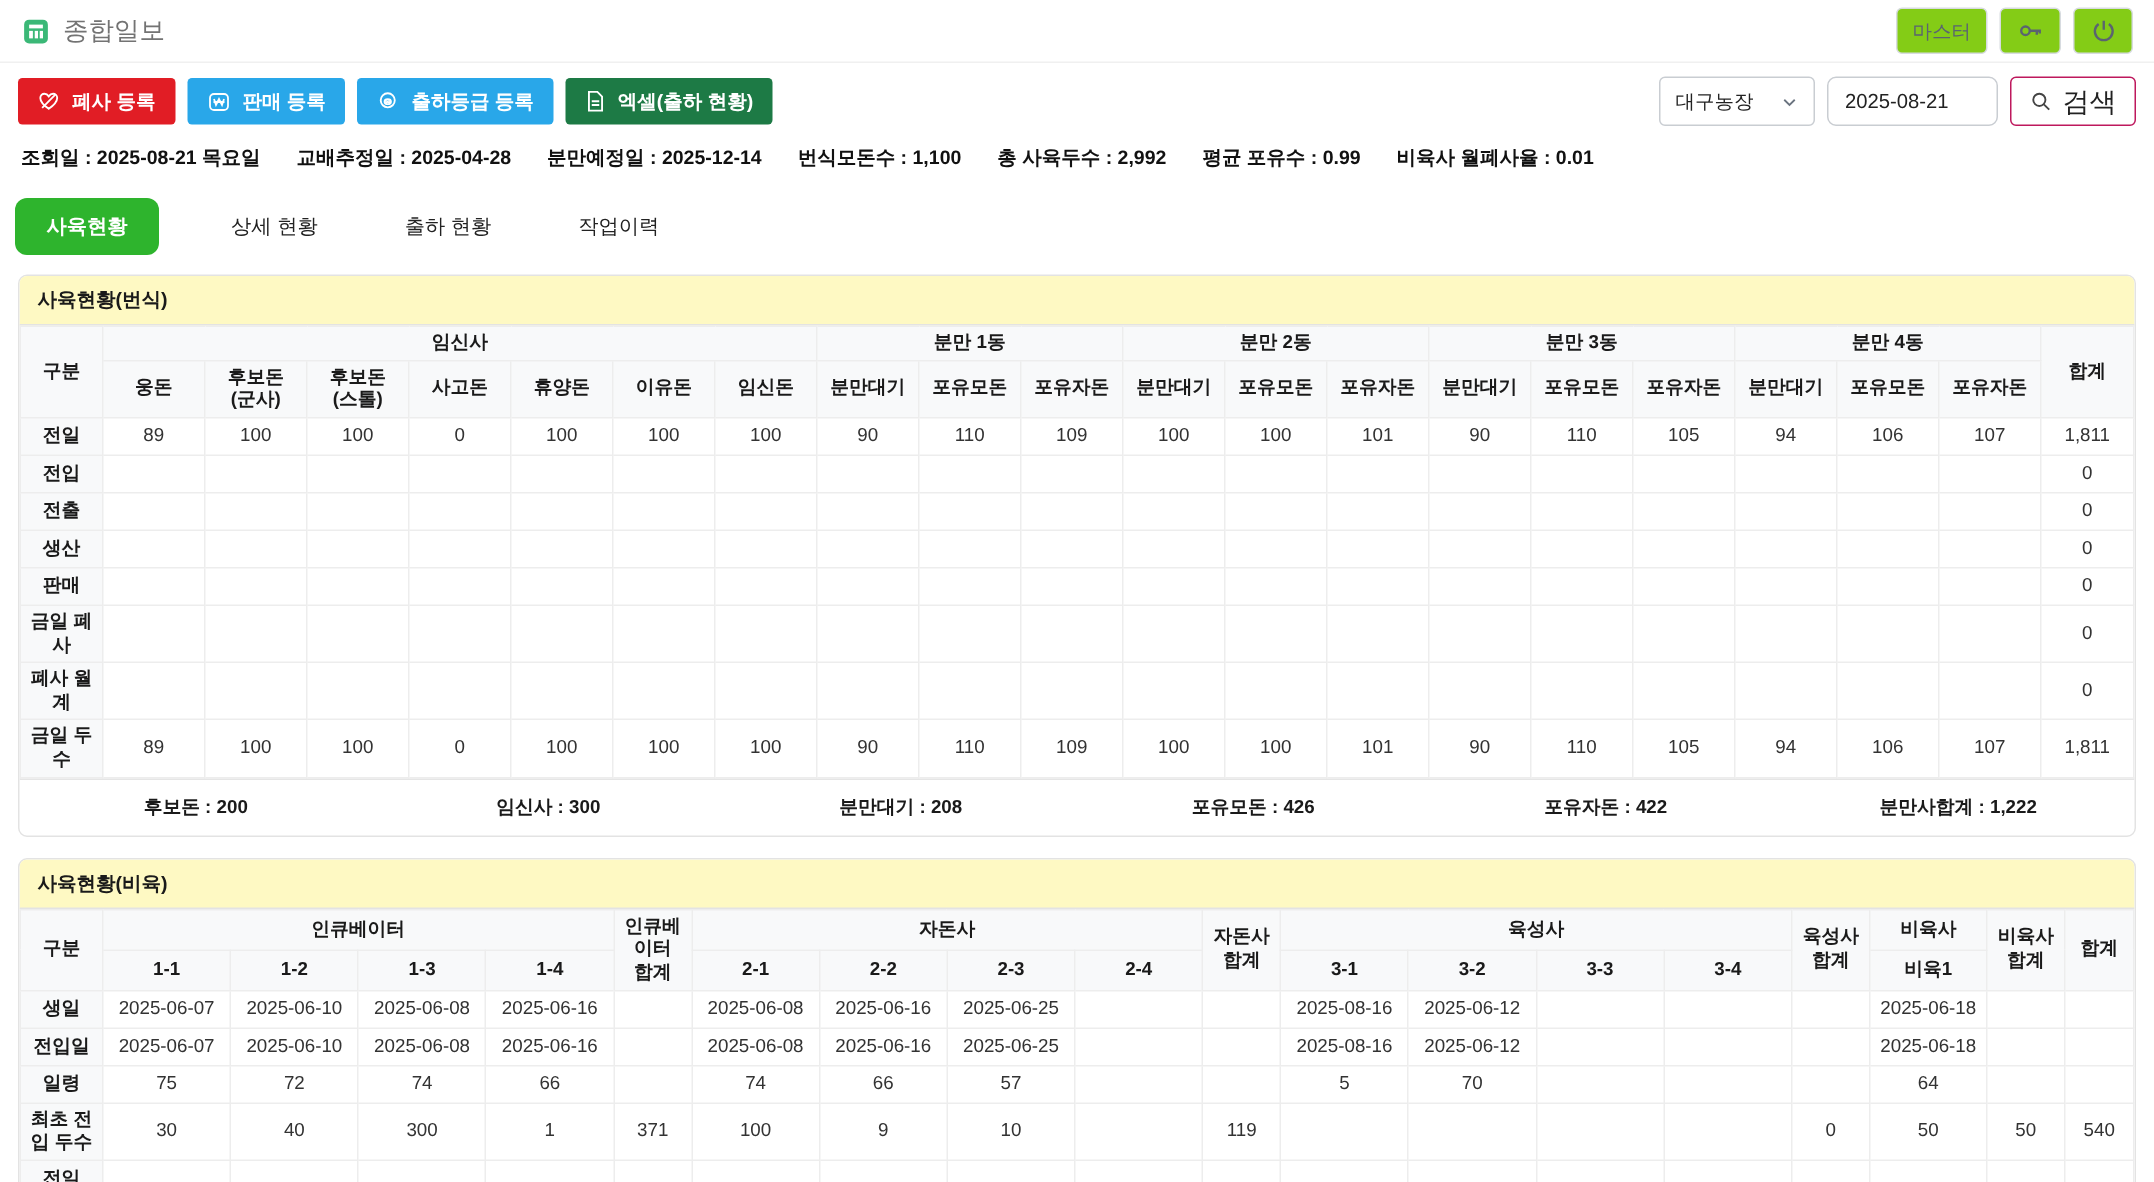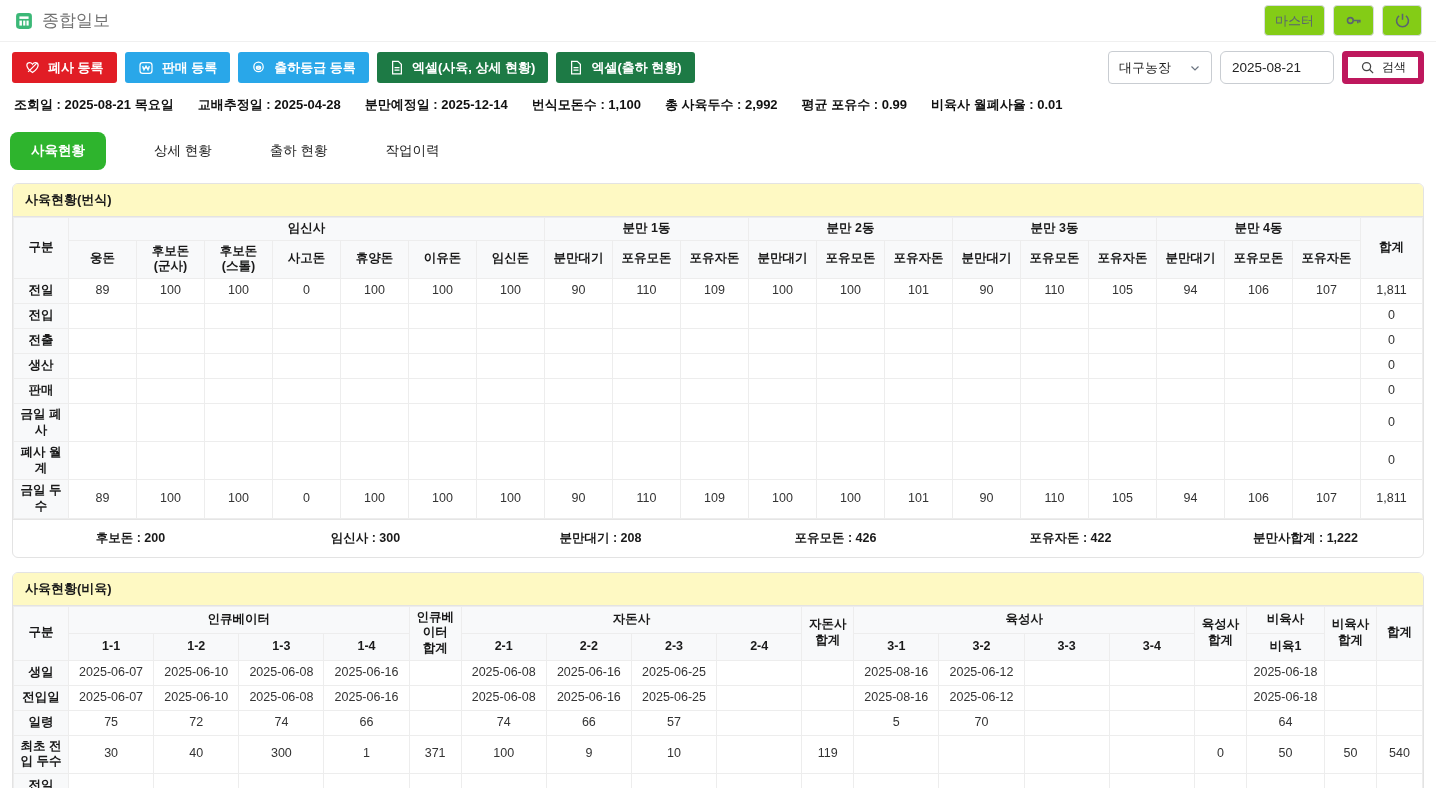--- a/index.html
+++ b/index.html
@@ -22,22 +22,22 @@
   
   .toolbar{ display:flex; justify-content:space-between; align-items:center; padding:9px 12px 7px; }
   .toolbar-left{ display:flex; gap:8px; }
   .btn{ display:inline-flex; align-items:center; gap:8px; height:31px; padding:0 13px;
     border:none; border-radius:3px; color:#fff; font-size:13px; font-weight:bold; cursor:pointer; }
   .toolbar-right{ display:flex; gap:8px; align-items:center; }
   .select-box{ width:104px; height:33px; border:1px solid #c9cdd2; border-radius:4px;
     display:flex; align-items:center; justify-content:space-between; padding:0 10px; cursor:pointer; color:#222; }
   .date-input{ width:114px; height:33px; border:1px solid #c9cdd2; border-radius:6px;
     padding:0 11px; font-size:13.5px; color:#222; font-family:"Liberation Sans",sans-serif; }
-  .search-btn{ height:33px; border:6px solid #be185d; border-radius:4px; background:#fff;
-    display:flex; align-items:center; gap:7px; padding:0 12px; font-size:12px; color:#222; cursor:pointer; }
+  .search-btn{ height:33px; border:1px solid #be185d; border-radius:4px; background:#fff;
+    display:flex; align-items:center; gap:7px; padding:0 12px; font-size:18px; color:#222; cursor:pointer; }
   
   .info-bar{ display:flex; gap:24px; padding:5px 14px 11px; font-size:13px; font-weight:bold; color:#111; }
   
   .tabs{ display:flex; align-items:center; gap:38px; padding:7px 10px 13px; }
   .tab{ font-size:13.5px; color:#222; cursor:pointer; padding:9px 10px; }
   .tab.active{ background:#2eb42d; color:#fff; border-radius:8px; padding:10px 21px; font-weight:bold; }
   
   .panel{ margin:0 12px 14px; border:1px solid #e3e3e3; border-radius:6px; overflow:hidden; background:#fff; }
   .panel-title{ background:#fef9c3; border-bottom:1px solid #e3e3e3;
     padding:7px 12px; font-size:13px; font-weight:bold; color:#1a1a1a; }
@@ -118,29 +118,20 @@
       </span>
       <span>출하등급 등록</span>
     </button>
     <button class="btn" style="background: rgb(29, 122, 69);">
       <span>
         <svg width="14" height="15" viewBox="0 0 20 24" fill="none" stroke="#fff" stroke-width="2">
             <path d="M3 2 h9 l5 5 v15 h-14 Z"></path>
             <path d="M6 12 h8 M6 16 h8"></path>
           </svg>
       </span>
-      <span>엑셀(사육, 상세 현황)</span>
-    </button>
-    <button class="btn" style="background: rgb(29, 122, 69);">
-      <span>
-        <svg width="14" height="15" viewBox="0 0 20 24" fill="none" stroke="#fff" stroke-width="2">
-            <path d="M3 2 h9 l5 5 v15 h-14 Z"></path>
-            <path d="M6 12 h8 M6 16 h8"></path>
-          </svg>
-      </span>
       <span>엑셀(출하 현황)</span>
     </button>
   </div>
   <div class="toolbar-right">
     <div class="select-box">
       <span>대구농장</span>
       <span>
         <svg width="12" height="12" viewBox="0 0 24 24" fill="none" stroke="#6b7480" stroke-width="2.4">
             <polyline points="5,9 12,16 19,9"></polyline>
           </svg>

